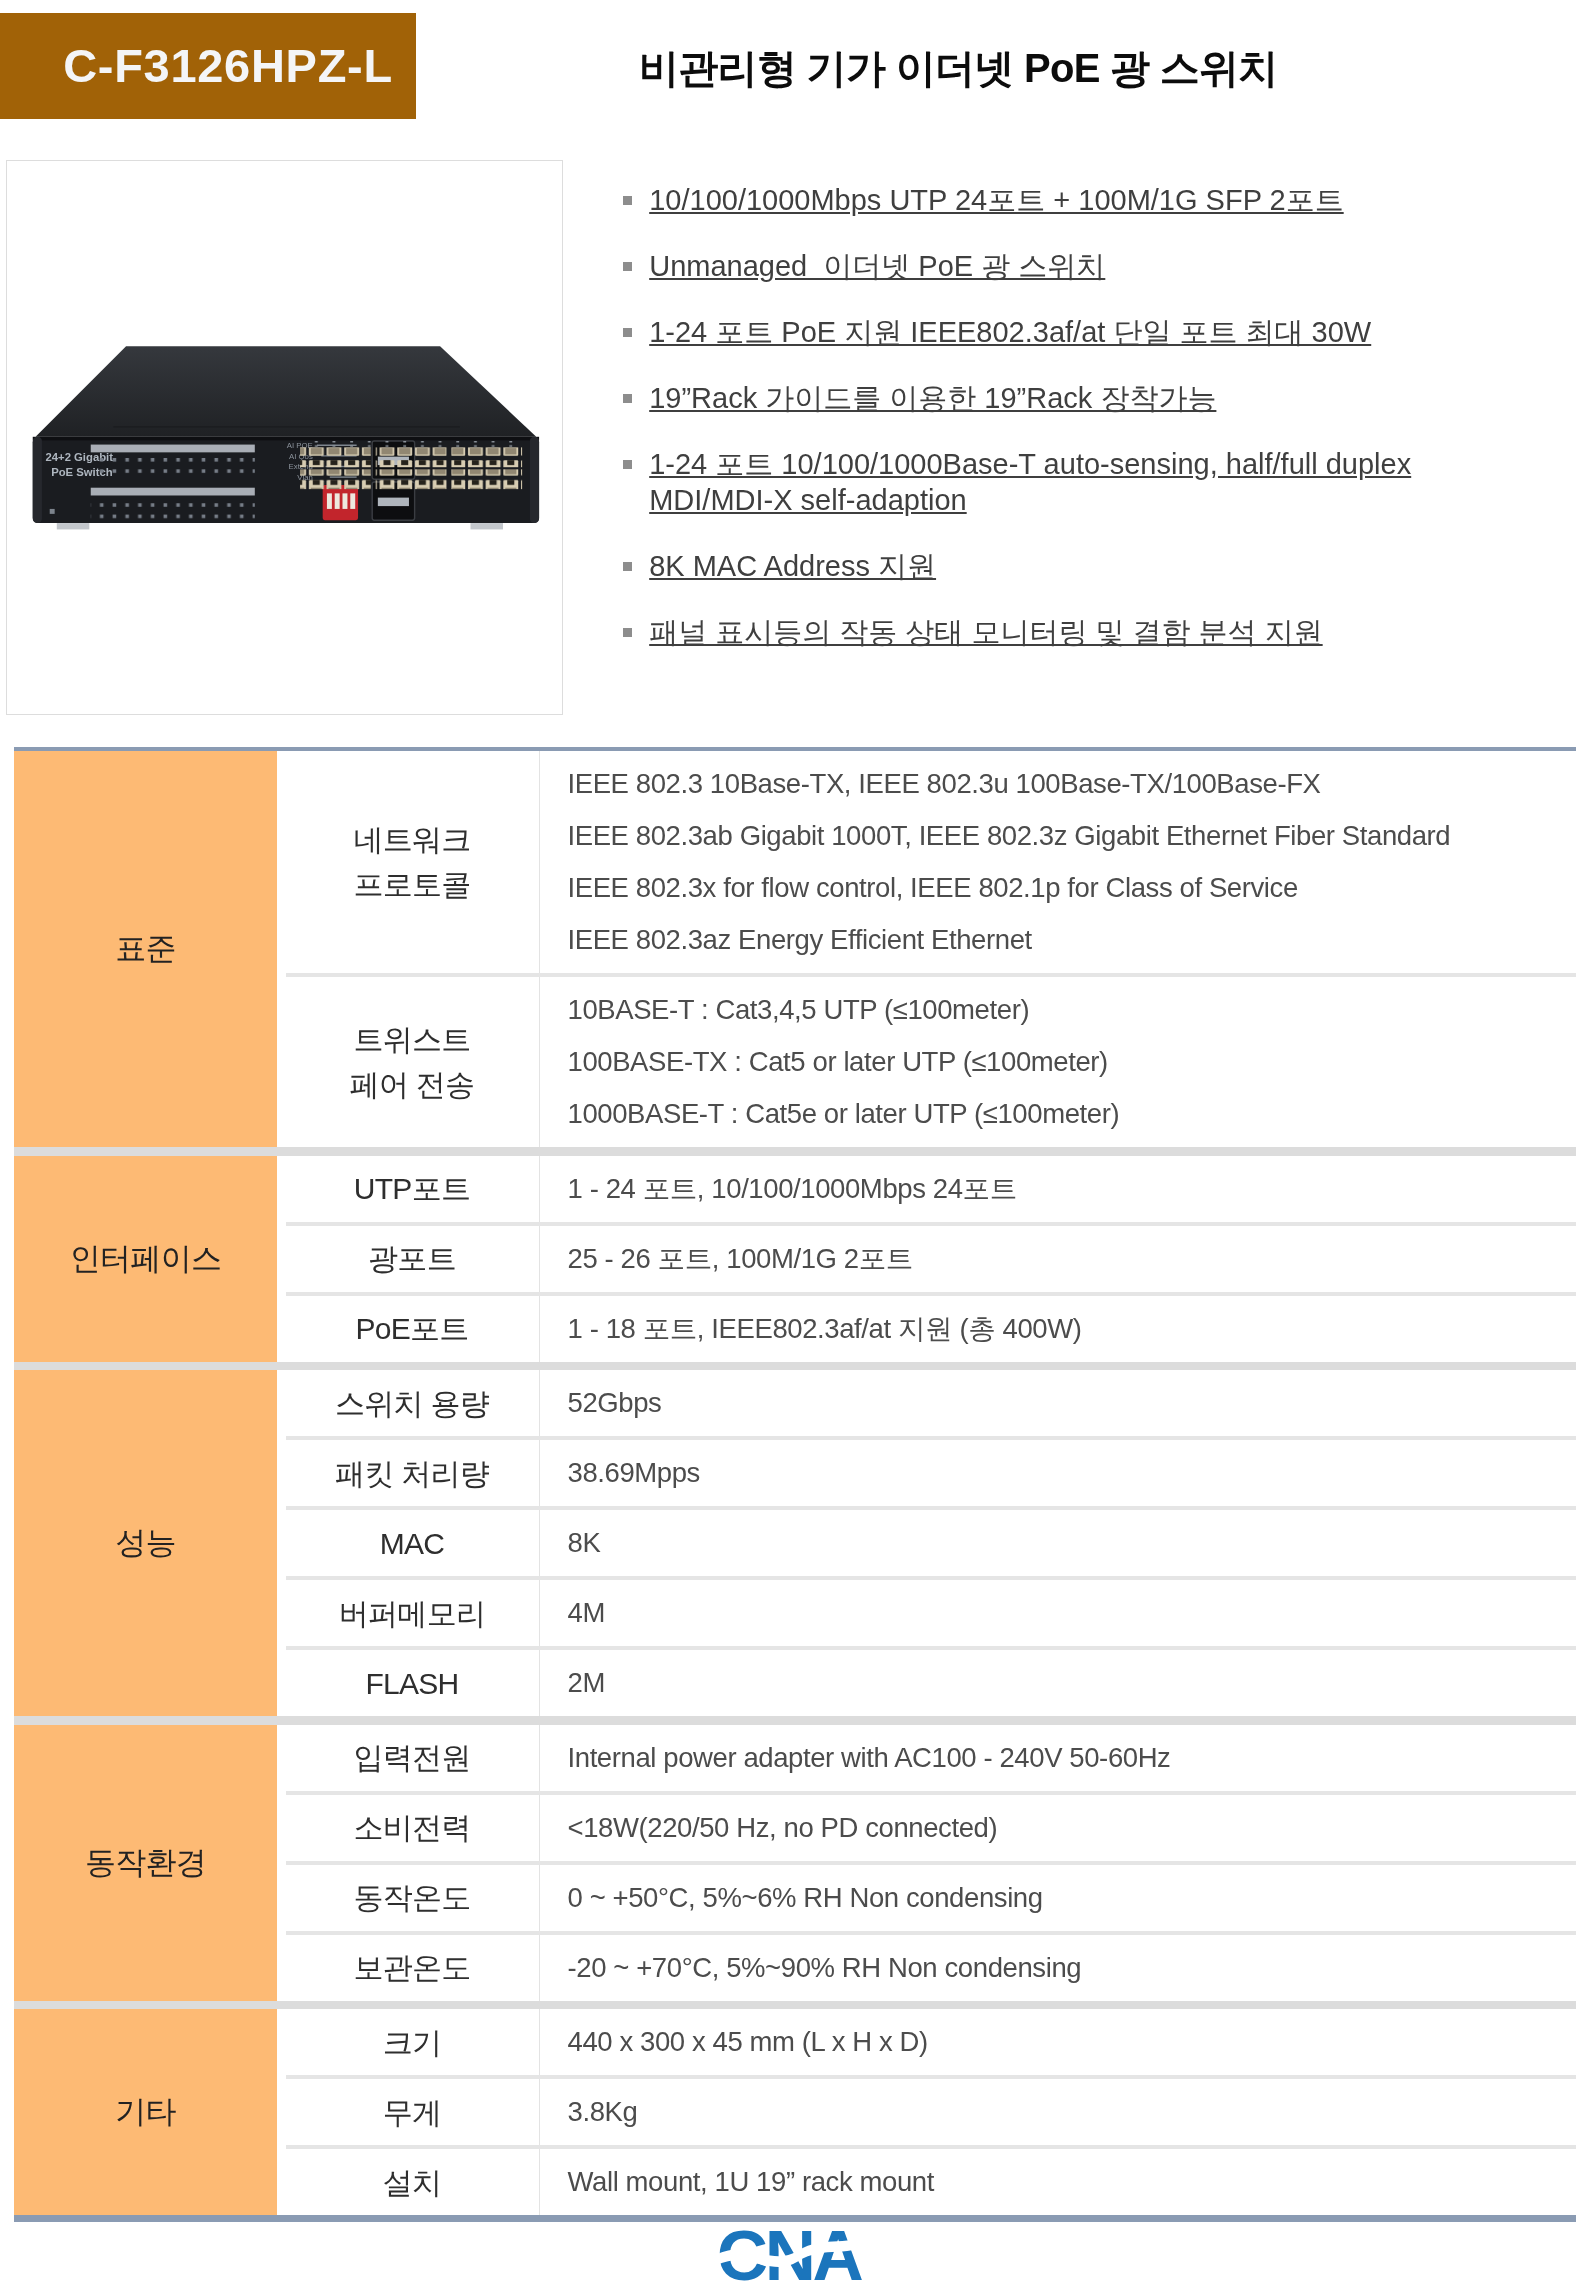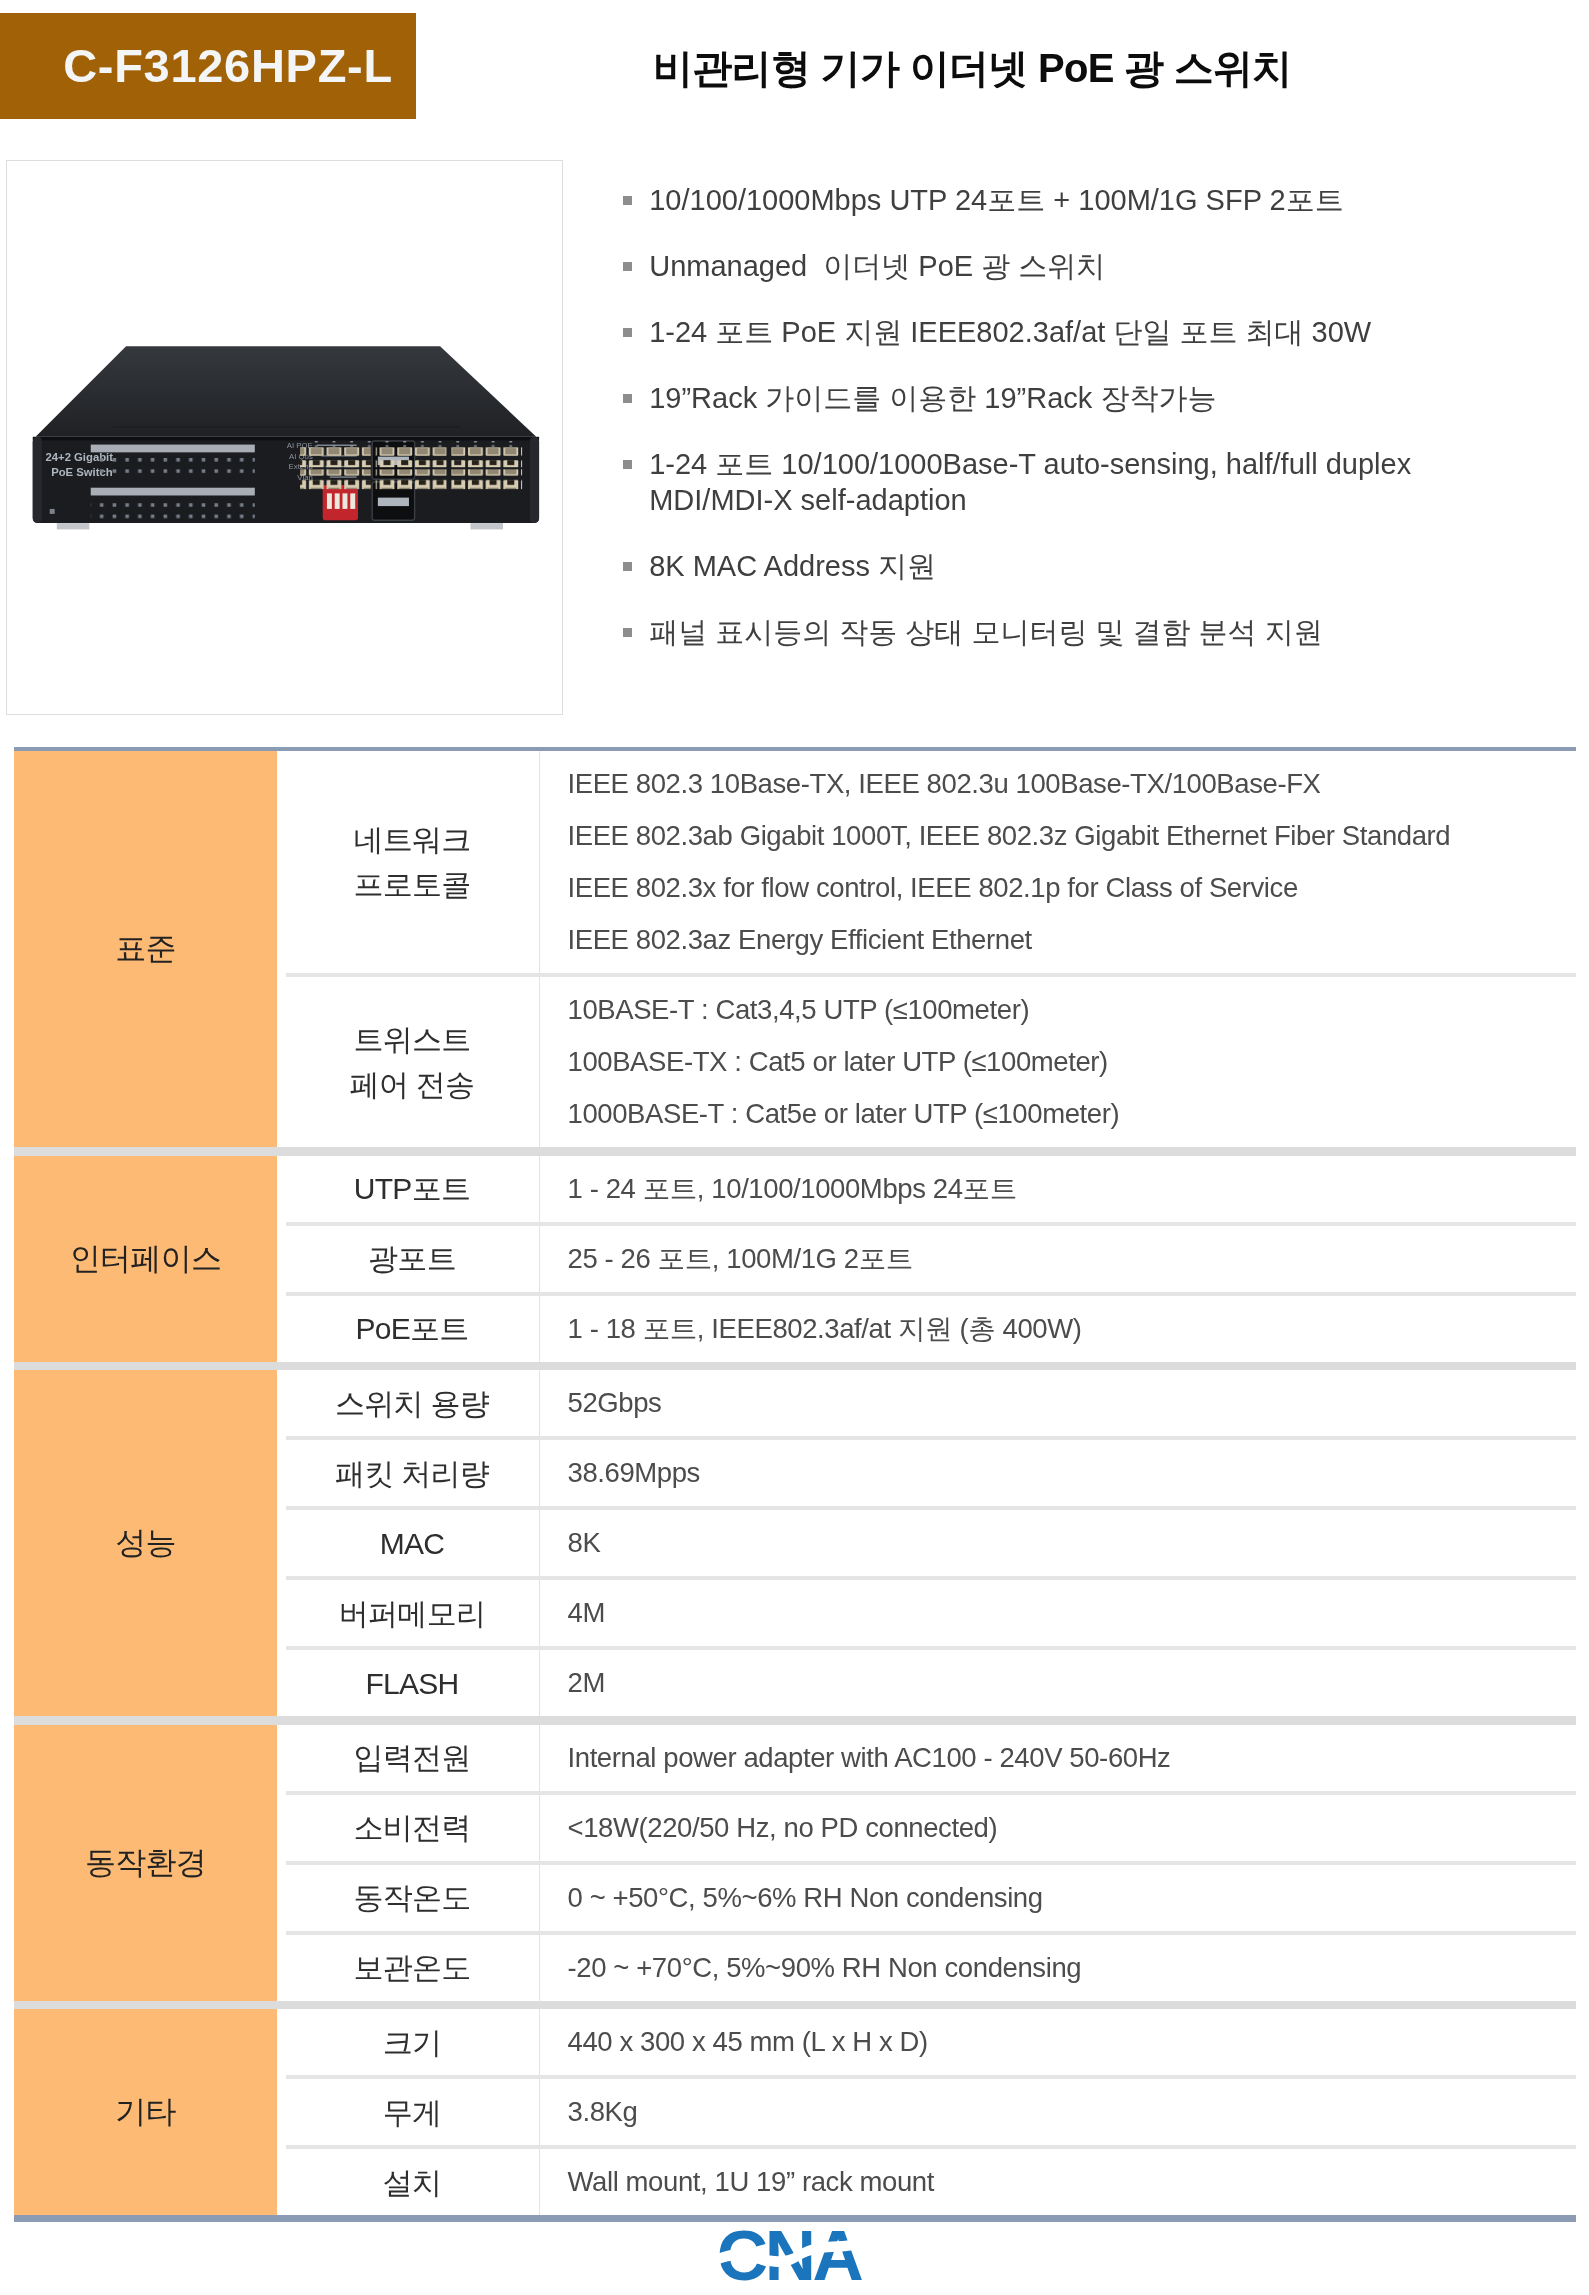--- a/index.html
+++ b/index.html
@@ -3,33 +3,33 @@
 <meta charset="utf-8">
 <style>
   html,body{margin:0;padding:0;background:#ffffff;}
   .page{position:relative;width:1589px;height:2295px;background:#ffffff;overflow:hidden;
         font-family:"Liberation Sans","DejaVu Sans",sans-serif;}
 
   
   .model-badge{position:absolute;left:0;top:12.7px;width:376px;height:106px;background:#a16207;
                display:flex;align-items:center;justify-content:center;padding-left:40px;}
   .model-badge span{color:#F4F5F7;font-size:47px;font-weight:bold;letter-spacing:0.7px;}
-  .page-title{position:absolute;left:653px;top:41px;margin:0;font-size:40px;font-weight:bold;color:#0c0c0c;letter-spacing:-0.7px;}
+  .page-title{position:absolute;left:639px;top:41px;margin:0;font-size:40px;font-weight:bold;color:#0c0c0c;letter-spacing:-0.7px;}
 
   
   .photo-box{position:absolute;left:5.7px;top:160px;width:557px;height:555px;border:1.4px solid #DDDDDD;
              box-sizing:border-box;background:#ffffff;}
   .photo-box svg{width:100%;height:100%;display:block;}
 
   
   .features{position:absolute;left:623px;top:182px;width:950px;margin:0;padding:0;list-style:none;
             display:flex;flex-direction:column;gap:30px;}
   .features li{display:flex;align-items:flex-start;}
   .bullet-sq{flex:0 0 9.2px;width:9.2px;height:9.2px;background:#8D8D8D;margin:14px 17px 0 0;}
-  .feature-text{font-size:29px;line-height:36px;color:#3F3F3F;white-space:pre-wrap;}
+  .feature-text{font-size:29px;line-height:36px;color:#3F3F3F;white-space:pre-wrap;text-decoration:underline;}
 
   
   .spec-table{position:absolute;left:14px;top:747px;width:1562px;}
   .bar{height:4.2px;background:#8A9BB3;}
   .bar.bottom{height:6.4px;background:#8A9BB3;}
   .section{display:flex;align-items:stretch;}
   .cat{flex:0 0 263px;background:#fdba74;display:flex;align-items:center;justify-content:center;
        font-size:31px;color:#222222;letter-spacing:-0.7px;}
   .vgap{flex:0 0 8.5px;background:#ffffff;}
   .rows{flex:1;display:flex;flex-direction:column;}

